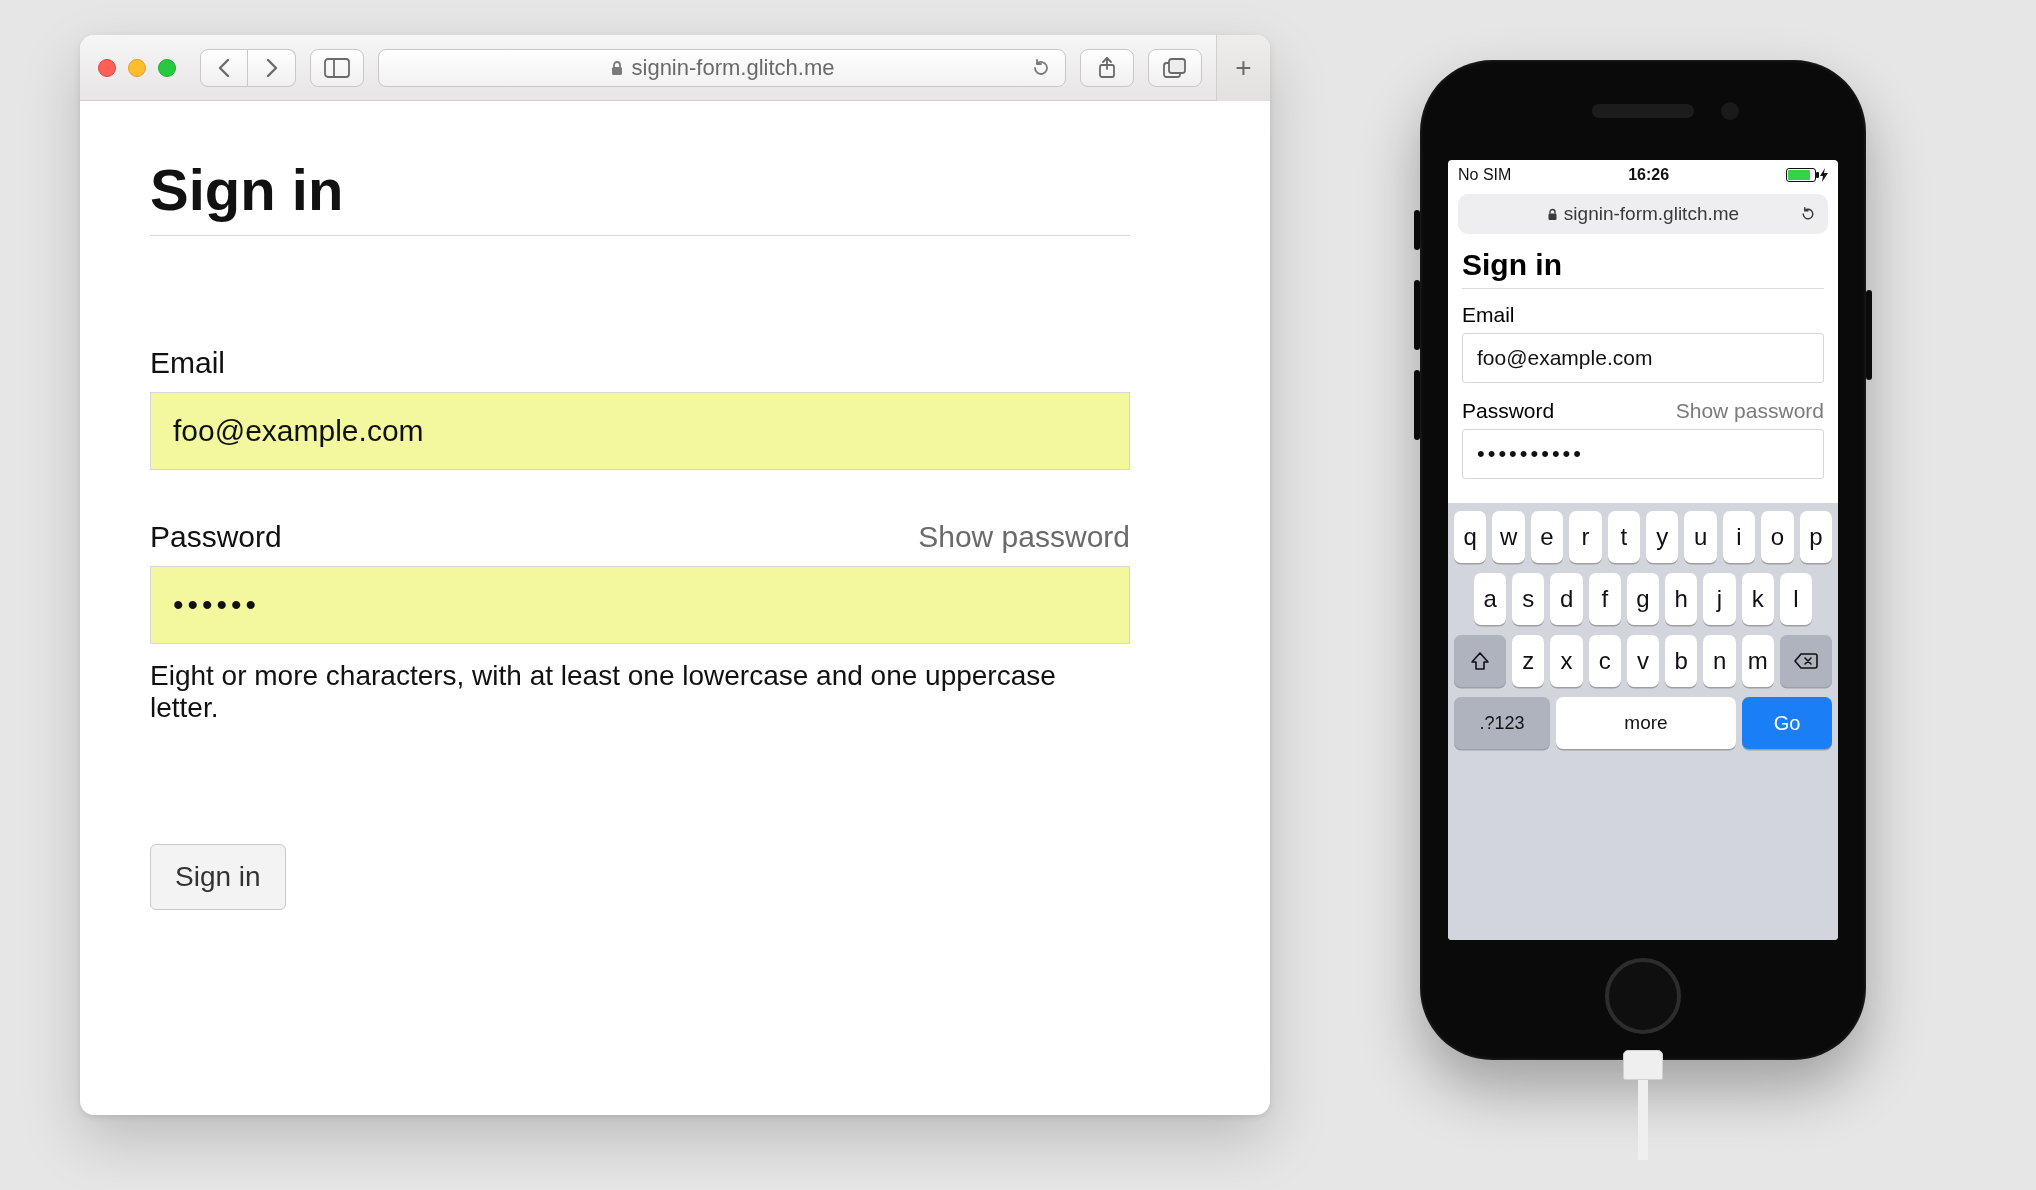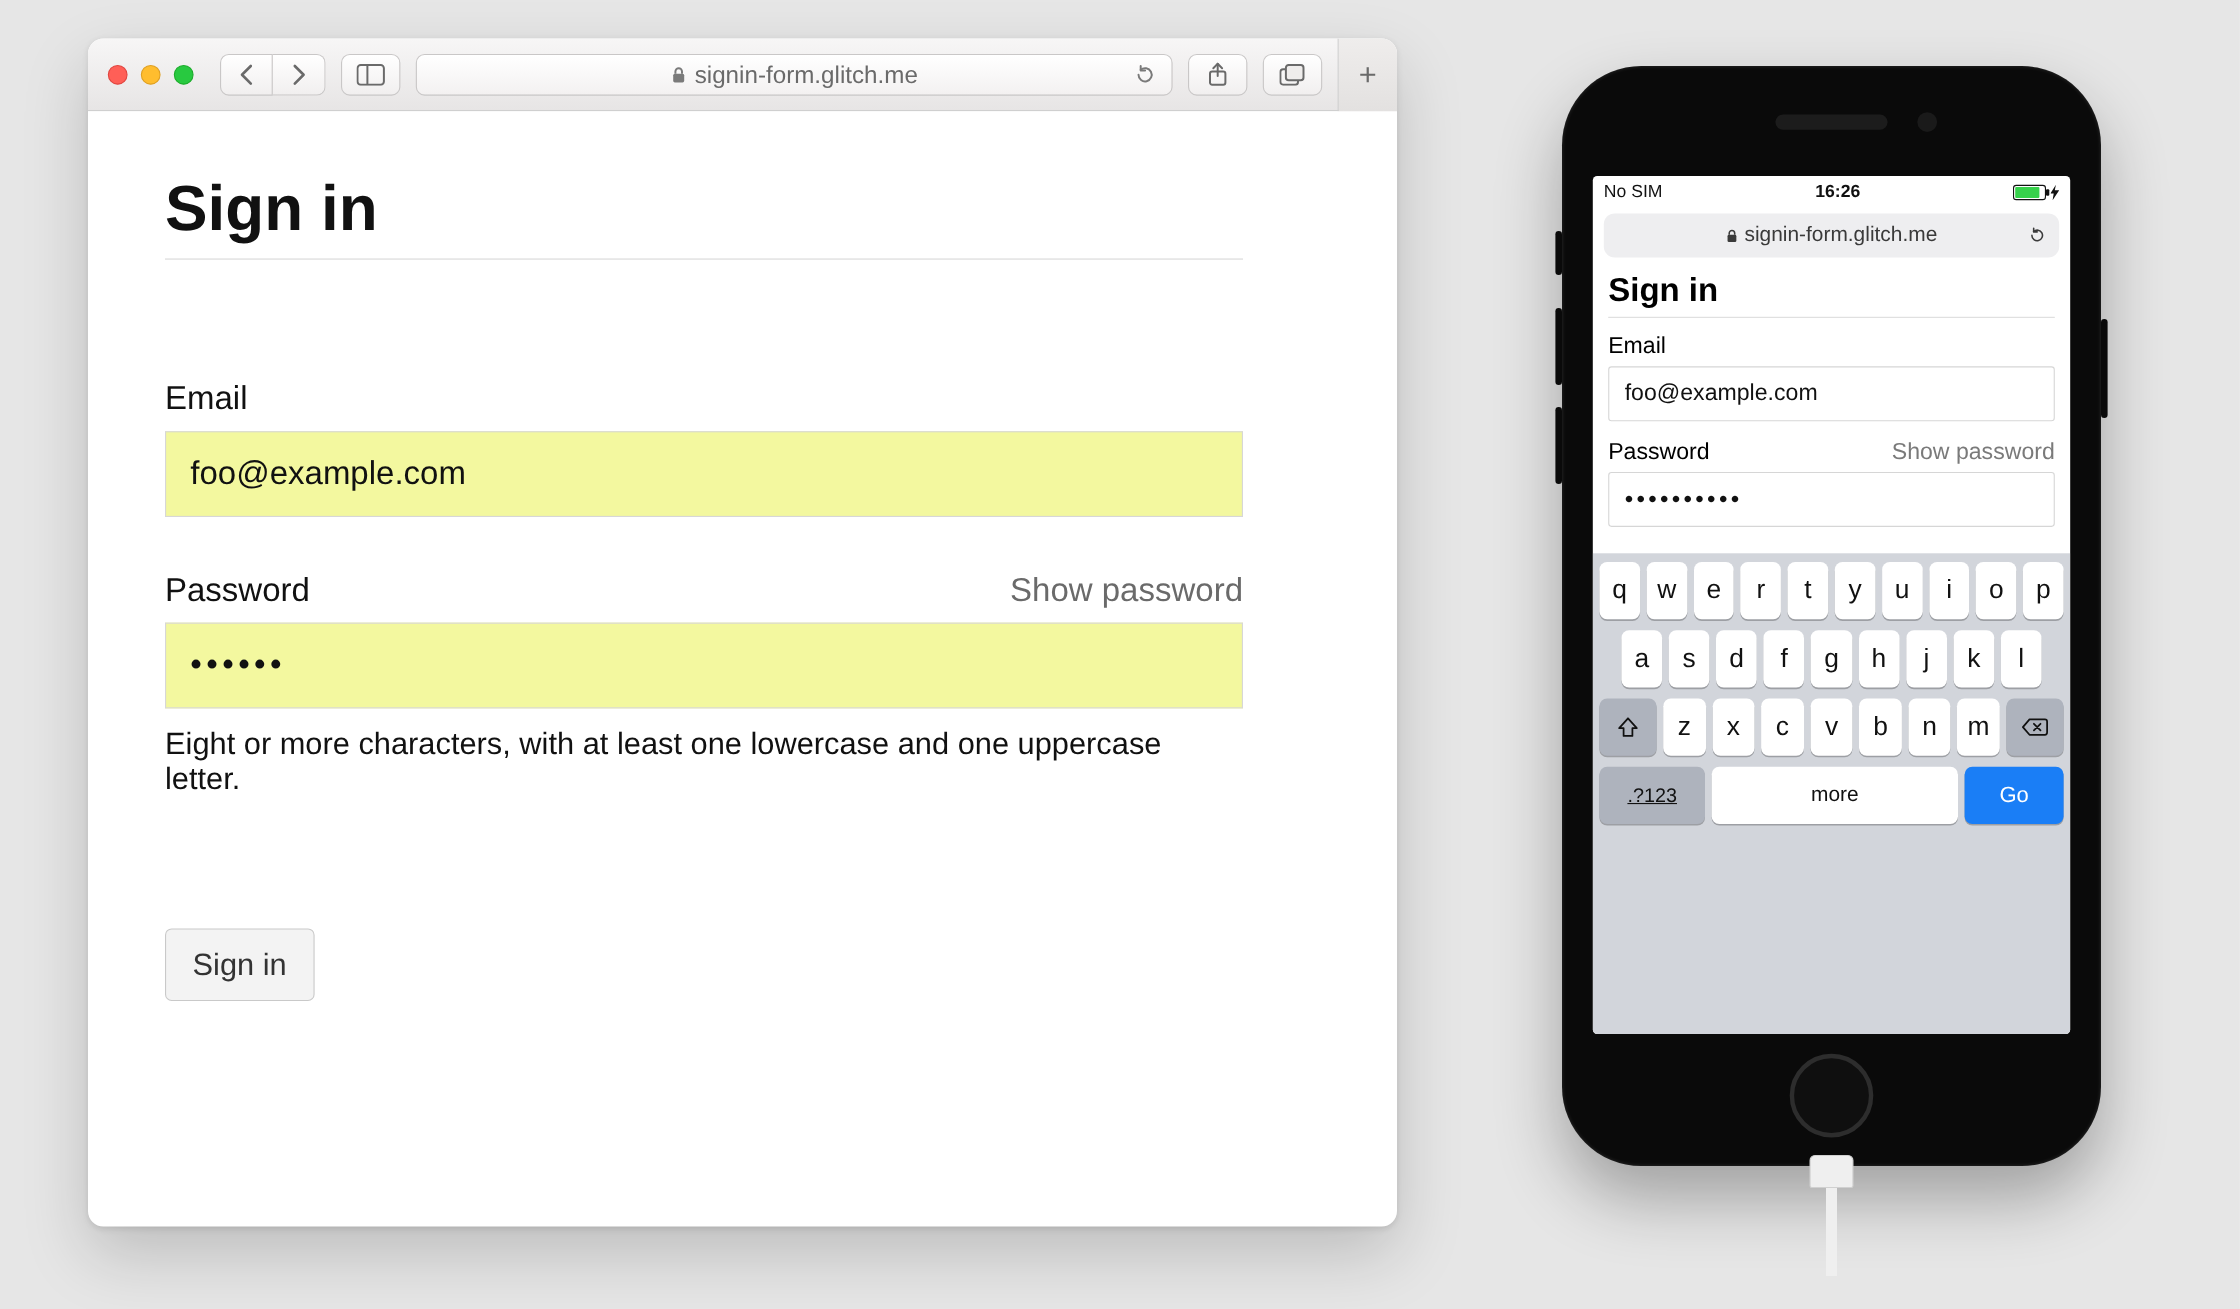--- a/index.html
+++ b/index.html
@@ -146,21 +146,21 @@
     margin-left: auto;
     margin-right: -18px;
     background: linear-gradient(#efedec,#e3e1e0);
   }
 
   
   .iphone {
     position: absolute;
     left: 1420px;
     top: 60px;
-    width: 490px;
+    width: 446px;
     height: 1000px;
     background: #0a0a0a;
     border-radius: 72px;
     box-shadow: 0 30px 60px rgba(0,0,0,0.3), inset 0 0 4px rgba(255,255,255,0.15);
     padding: 100px 28px 120px 28px;
   }
   .iphone::before {
     content: '';
     position: absolute;
     top: 44px; left: 50%; transform: translateX(-50%);
@@ -267,21 +267,21 @@
     flex:1; height:52px; background:#fff; border-radius:7px;
     box-shadow: 0 1.5px 0 rgba(0,0,0,0.25);
     display:flex; align-items:center; justify-content:center;
     font-size:24px; color:#111;
   }
   .krow.r2 { padding: 0 20px; }
   .key.gray { background:#aeb3bd; }
   .key.shift { flex: 0 0 52px; }
   .key.bksp  { flex: 0 0 52px; }
   .krow.r4 { }
-  .key.numkey { flex: 0 0 96px; font-size:18px;text-decoration:underline; }
+  .key.numkey { flex: 0 0 96px; font-size:18px; }
   .key.space  { flex: 1; font-size:19px; }
   .key.go     { flex: 0 0 90px; background:#1a7ef6; color:#ffffff; font-size:20px; }
 
   .cable {
     position:absolute;
     left: 50%; bottom: -90px; transform: translateX(-50%);
     width: 40px; height: 100px;
   }
   .cable .plug { width: 40px; height: 30px; background:#efefef; border:1px solid #d0d0d0; border-radius:5px 5px 2px 2px; }
   .cable .wire { width: 10px; height: 80px; background:#efefef; margin: 0 auto; }

